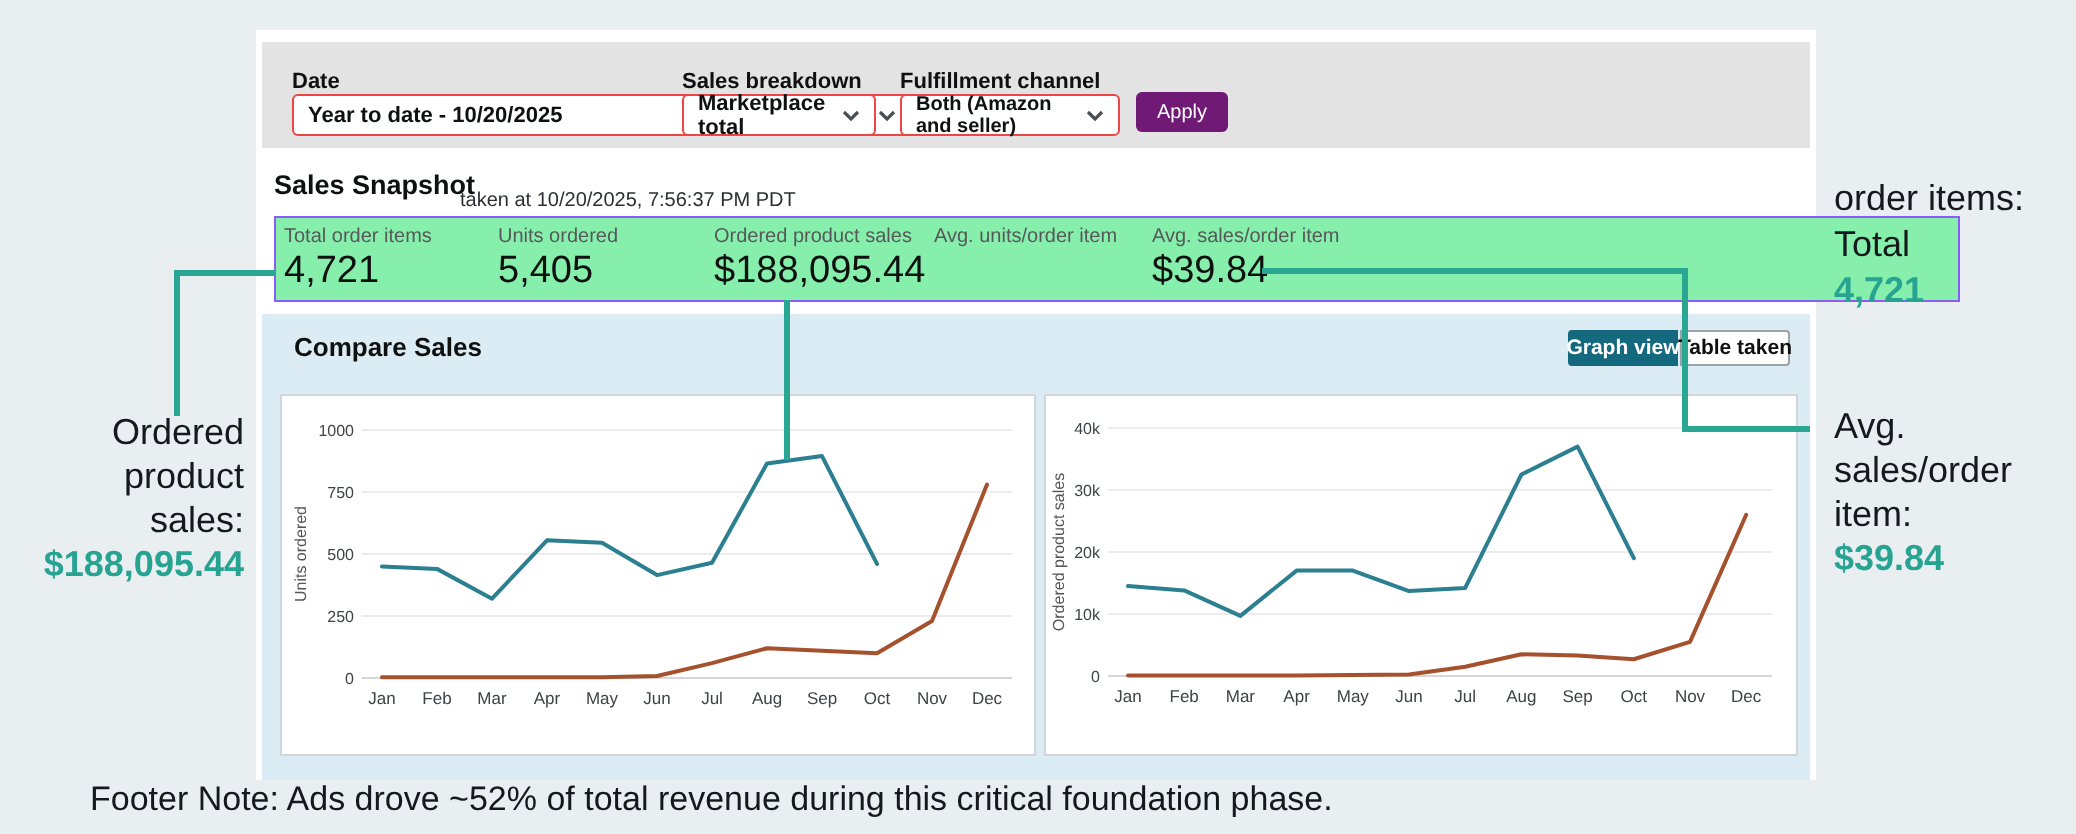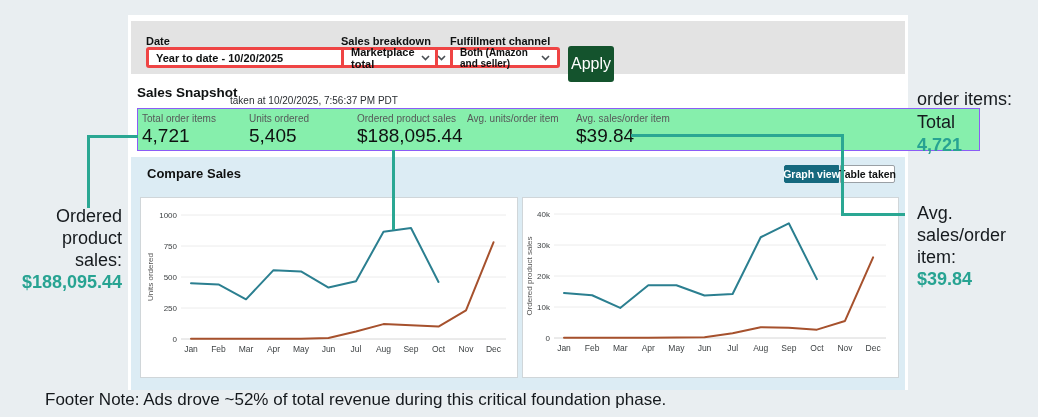--- a/index.html
+++ b/index.html
@@ -9,28 +9,28 @@
     font-family:"Liberation Sans", sans-serif; background:#e9eef1;border-radius:31px;
   }
   .panel {
     position:absolute; left:128px; top:15px; width:780px; height:375px;
     background:#ffffff;
   }
   .panel > * { position:absolute; }
   .filter-bar { left:3px; top:6px; width:774px; height:53px; background:#e3e3e3; }
   .flabel { font-size:11px; font-weight:bold; color:#0f1111; top:20px; }
   .select {
-    top:32px; height:21px; background:#fff; border:3px solid #ef4444; border-radius:3px;
+    top:32px; height:21px; background:#fff; border:1px solid #ef4444; border-radius:3px;
     display:flex; align-items:center; justify-content:space-between;
     padding:0 7px; font-size:11px; font-weight:600; color:#0f1111; cursor:pointer;
   }
   .chev { display:flex; align-items:center; margin-left:6px; }
   .apply-btn {
-    left:440px; top:31px; width:46px; height:36px; background:#14532d; color:#fff;
-    border:none; border-radius:3px; font-size:16px; font-family:"Liberation Sans",sans-serif;
+    left:440px; top:31px; width:46px; height:20px; background:#701a75; color:#fff;
+    border:none; border-radius:3px; font-size:10px; font-family:"Liberation Sans",sans-serif;
     cursor:pointer; display:flex; align-items:center; justify-content:center;
   }
   .snap-title { left:9px; top:70px; font-size:13.5px; font-weight:bold; color:#0f1111; }
   .snap-sub { left:102px; top:80px; font-size:10px; color:#2b2f33; }
   .metrics-box { left:9px; top:93px; width:843px; height:43px; border:1px solid #8b5cf6; background:#86efac; }
   .metric { position:absolute; top:4px; }
   .metric .m-label { font-size:10px; color:#565959; white-space:nowrap; }
   .metric .m-value { font-size:19px; color:#0f1111; margin-top:1px; white-space:nowrap; }
   .compare { left:3px; top:142px; width:774px; height:233px; background:#dcecf4; }
   .compare > * { position:absolute; }

